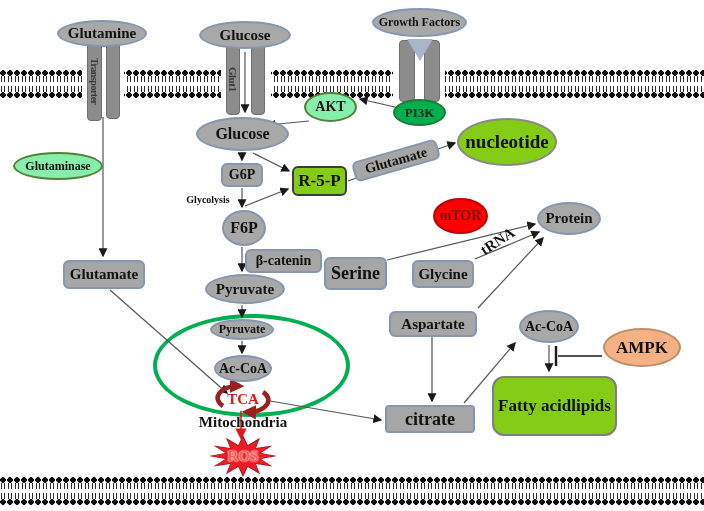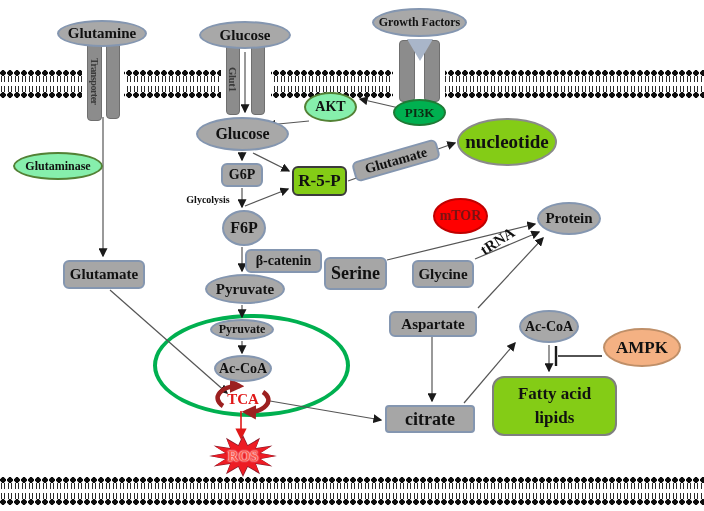--- a/index.html
+++ b/index.html
@@ -177,36 +177,39 @@
 
   <div class="abs ell ctr" style="left:210px;top:319px;width:64px;height:21px;font-size:12px;">
       <span>Pyruvate</span>
     </div>
   <div class="abs ell ctr" style="left:214px;top:355px;width:58px;height:27px;font-size:14px;">
       <span>Ac-CoA</span>
     </div>
   <div class="abs lab ctr" style="left:225px;top:390px;width:36px;height:18px;font-size:15px;color:#e01818;z-index:4;">
       <span>TCA</span>
     </div>
+  <div class="abs lab ctr" style="left:198px;top:413px;width:90px;height:18px;font-size:15px;">
+      <span>Mitochondria</span>
+    </div>
 
   <div class="abs star" style="left:209px;top:435px;width:68px;height:42px;background:#8c1c2c;z-index:4;"></div>
   <div class="abs star ctr" style="left:211px;top:437px;width:64px;height:38px;background:#ed1c24;z-index:5;font-size:15px;color:#ff5a4d;text-shadow:0 0 2px #fff,0 0 2px #fff;">
       <span>ROS</span>
     </div>
 
   <div class="abs rect ctr" style="left:389px;top:311px;width:88px;height:26px;font-size:15px;">
       <span>Aspartate</span>
     </div>
   <div class="abs rect ctr" style="left:385px;top:405px;width:90px;height:28px;font-size:18px;border-radius:4px;">
       <span>citrate</span>
     </div>
   <div class="abs ell ctr" style="left:519px;top:310px;width:60px;height:33px;font-size:14px;">
       <span>Ac-CoA</span>
     </div>
   <div class="abs ell ctr" style="left:603px;top:328px;width:78px;height:39px;font-size:17px;background:#f4b183;border-color:#bf8f68;align-items:center;">
       <span>AMPK</span>
     </div>
-  <div class="abs rect ctr yell" style="left:492px;top:376px;width:125px;height:60px;font-size:17px;border-radius:12px;border-color:#7f7f7f;flex-direction:column;line-height:1.4;">
+  <div class="abs rect ctr yell" style="left:492px;top:376px;width:125px;height:60px;font-size:17px;border-radius:12px;border-color:#7f7f7f;flex-direction:row;line-height:1.4;">
     <span>Fatty  acid</span>
     <span>lipids</span>
   </div>
 
 </div>
 
 </body></html>

